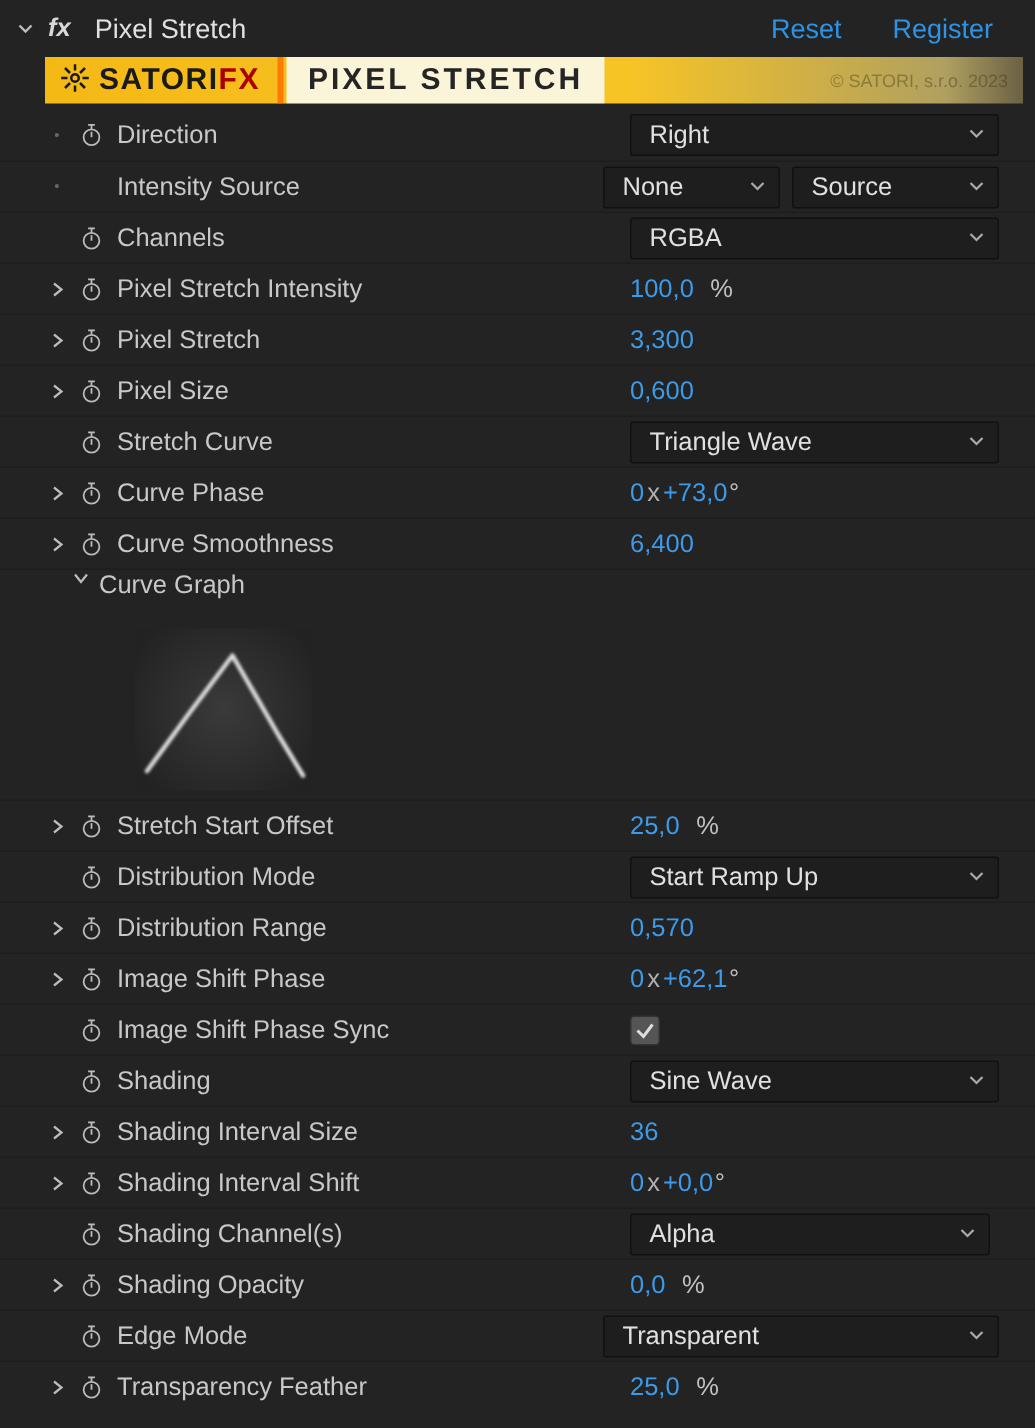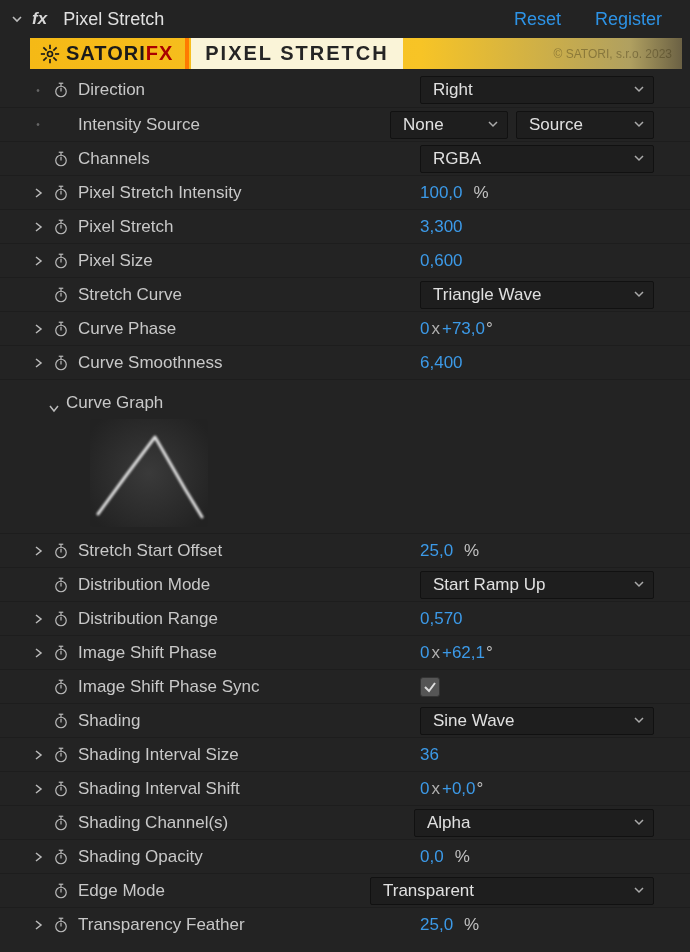--- a/index.html
+++ b/index.html
@@ -28,21 +28,21 @@
     height: 31px;
     background: linear-gradient(90deg, #f5b916 0%, #f7c426 60%, #b0a060 92%, #6b6144 100%);
     display: flex;
     align-items: center;
     margin: 0 8px 4px 30px;
     position: relative;
     overflow: hidden;
   }
   .banner-satori {
     display: flex;
-    align-items: center;
+    align-items: flex-start;
     gap: 6px;
     padding: 0 10px;
     font-weight: 900;
     color: #1a1a1a;
     letter-spacing: 1px;
     font-size: 20px;
     font-family: Arial, sans-serif;
   }
   .banner-divider { width: 4px; height: 100%; background: #ff7a00; margin: 0 2px; }
   .banner-stretch {
@@ -75,21 +75,21 @@
     display: flex;
     align-items: center;
     width: 390px;
     gap: 4px;
   }
   .row-right {
     flex: 1;
     display: flex;
     align-items: center;
     gap: 10px;
-    padding-right: 36px;
+    padding-right: 24px;
   }
   .twirl {
     width: 16px;
     display: inline-flex;
     justify-content: center;
     color: #b0b0b0;
     font-size: 13px;
   }
   .twirl-spacer { width: 16px; display: inline-block; }
   .dot-spacer { width: 16px; display: inline-flex; justify-content: center; color: #666; font-size: 10px;}
@@ -128,21 +128,21 @@
     border: 1px solid #333;
     border-radius: 3px;
     display: inline-flex;
     align-items: center;
     justify-content: center;
     cursor: pointer;
   }
   .checkbox svg { stroke: #ddd; }
   .curve-graph-row {
     display: flex;
-    align-items: flex-end;
+    align-items: flex-start;
     padding-left: 46px;
     height: 34px;
     border-top: 1px solid rgba(0,0,0,0.15);
   }
   .graph-area {
     padding: 6px 0 6px 90px;
     height: 120px;
   }
   .graph-box {
     width: 118px;
@@ -650,21 +650,21 @@
         <svg width="18" height="18" viewBox="0 0 24 24">
           <circle cx="12" cy="14" r="7" fill="none" stroke="#bbb" stroke-width="1.6"></circle>
           <line x1="12" y1="14" x2="12" y2="9" stroke="#bbb" stroke-width="1.6"></line>
           <line x1="9" y1="3" x2="15" y2="3" stroke="#bbb" stroke-width="1.6"></line>
           <line x1="12" y1="3" x2="12" y2="7" stroke="#bbb" stroke-width="1.6"></line>
         </svg>
       </span>
     <span class="label">Edge Mode</span>
   </div>
   <div class="row-right">
-    <div class="select" style="flex:0 0 auto; width:284px">
+    <div class="select" style="flex:0 0 auto; width:264px">
       <span>Transparent</span>
       <span class="chev"><svg width="12" height="12" viewBox="0 0 12 12">
             <path d="M2 4 L6 8 L10 4" fill="none" stroke="#aaa" stroke-width="1.5"></path>
           </svg></span>
     </div>
   </div>
 </div>
 
 <div class="row">
   <div class="row-left">

